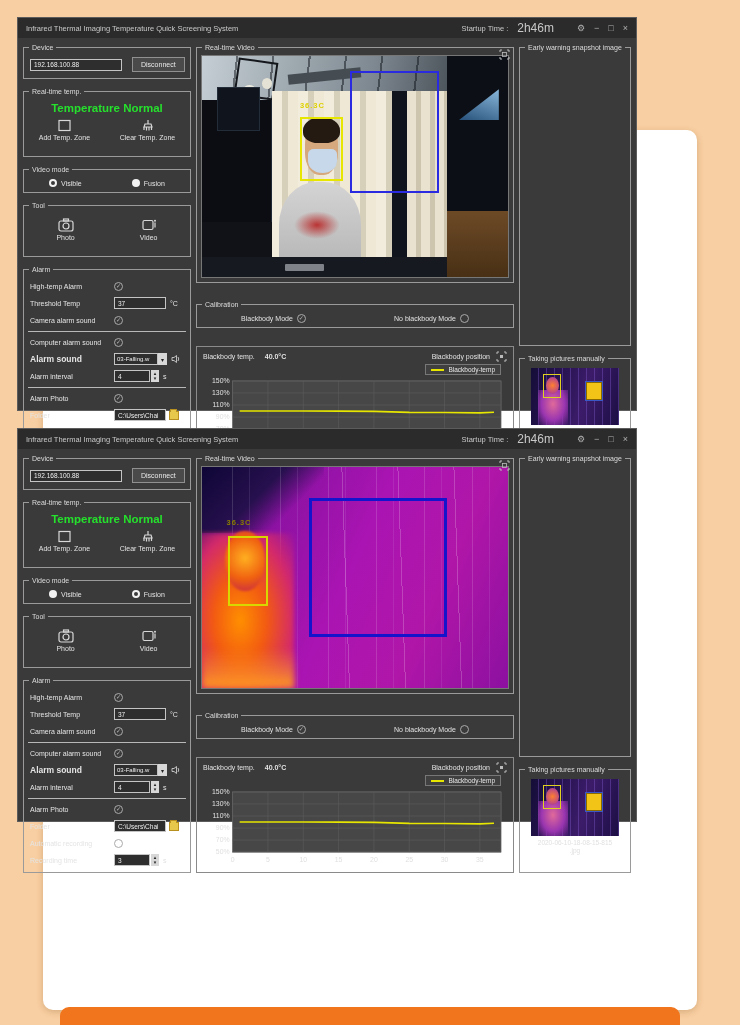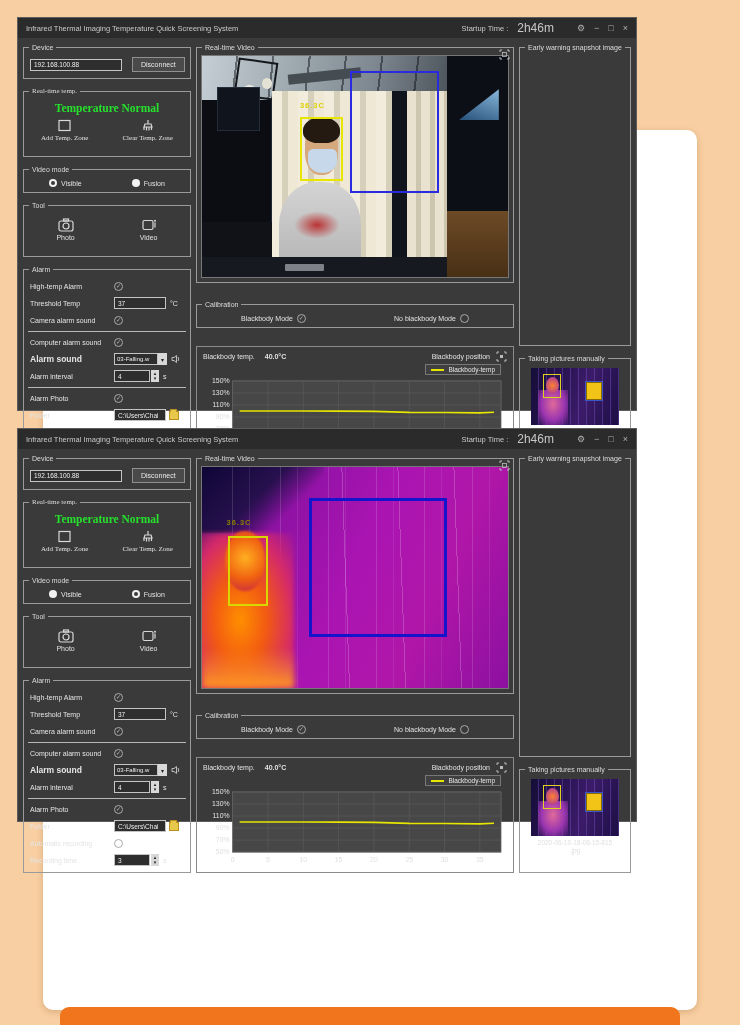--- a/index.html
+++ b/index.html
@@ -50,21 +50,21 @@
     font-size:7px;line-height:9px;color:#dcdcdc;white-space:nowrap;}
 
   
   .g-device{height:32px;flex:none;}
   .dev-row{display:flex;align-items:center;gap:10px;padding:9px 6px 0 6px;}
   .tinput{height:12px;background:#2e2e2e;border:1px solid #c4c4c4;color:#eee;
     font-size:6.5px;font-family:"Liberation Sans",sans-serif;padding:0 3px;}
   .ip-input{width:92px;}
   .btn{background:#4a4a4a;border:1px solid #909090;color:#e8e8e8;font-size:7px;
     padding:2px 8px;line-height:9px;cursor:default;}
-  .g-temp{height:66px;flex:none;font-family:Liberation Serif, serif;}
+  .g-temp{height:66px;flex:none;}
   .temp-status{margin-top:10px;text-align:center;font-size:11.5px;font-weight:bold;color:#25e02c;}
   .zone-row{display:flex;justify-content:space-around;margin-top:5px;}
   .icon-btn{display:flex;flex-direction:column;align-items:center;gap:2px;color:#e2e2e2;font-size:7px;cursor:default;}
   .g-vmode{height:24px;flex:none;}
   .vmode-row{display:flex;justify-content:space-around;align-items:center;height:100%;padding-top:4px;}
   .radio-item{display:flex;align-items:center;gap:4px;cursor:default;}
   .radio{width:8px;height:8px;border-radius:50%;flex:none;}
   .radio[data-variant="ring"]{border:2px solid #f2f2f2;background:transparent;}
   .radio[data-variant="dot"]{background:#f2f2f2;border:none;}
   .g-tool{height:52px;flex:none;}

